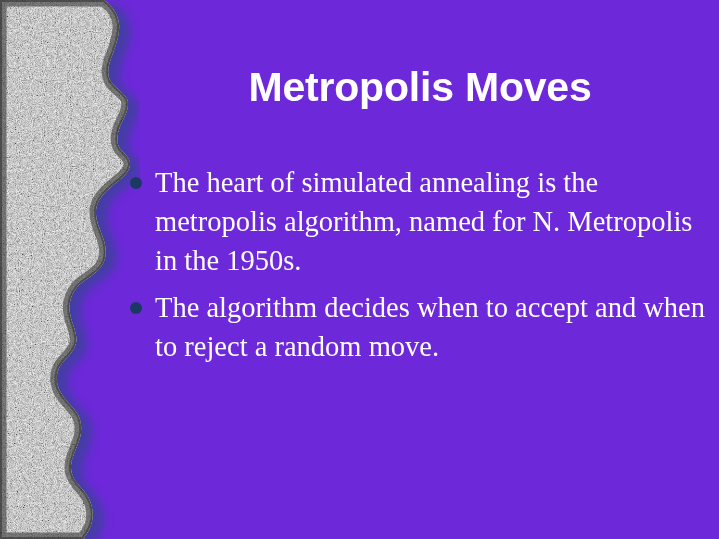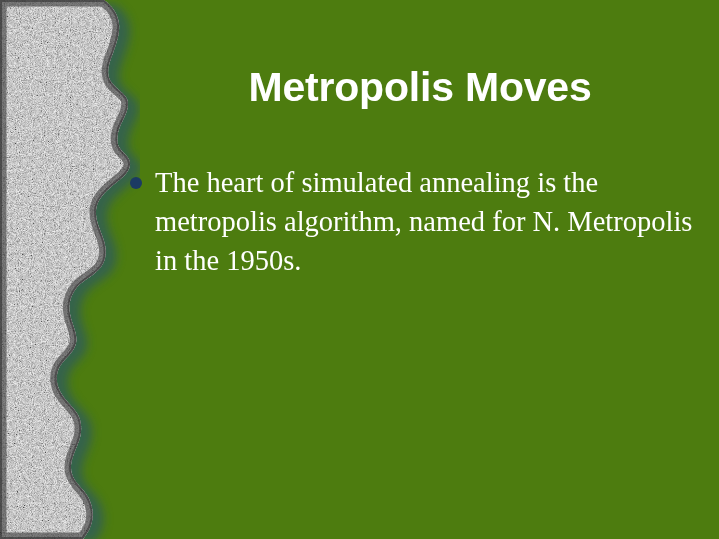--- a/index.html
+++ b/index.html
@@ -6,21 +6,21 @@
   html, body {
     margin: 0;
     padding: 0;
     background: #ffffff;
   }
   #slide {
     position: relative;
     width: 719px;
     height: 539px;
     overflow: hidden;
-    background: #4d7c0f;
+    background: #6d28d9;
     font-family: "Liberation Sans", sans-serif;
   }
 
   
   #granite-wrap {
     position: absolute;
     left: 0;
     top: 0;
     width: 140px;
     height: 539px;
@@ -165,15 +165,19 @@
 
   <div id="title">Metropolis Moves</div>
 
   <div id="body">
 
     <div class="bullet-row">
       <span class="bullet-dot"></span>
       <span class="bullet-text">The heart of simulated annealing is the metropolis algorithm, named for N. Metropolis in the 1950s.</span>
     </div>
 
+    <div class="bullet-row">
+      <span class="bullet-dot"></span>
+      <span class="bullet-text">The algorithm decides when to accept and when to reject a random move.</span>
+    </div>
 
   </div>
 </div>
 
 </body></html>

